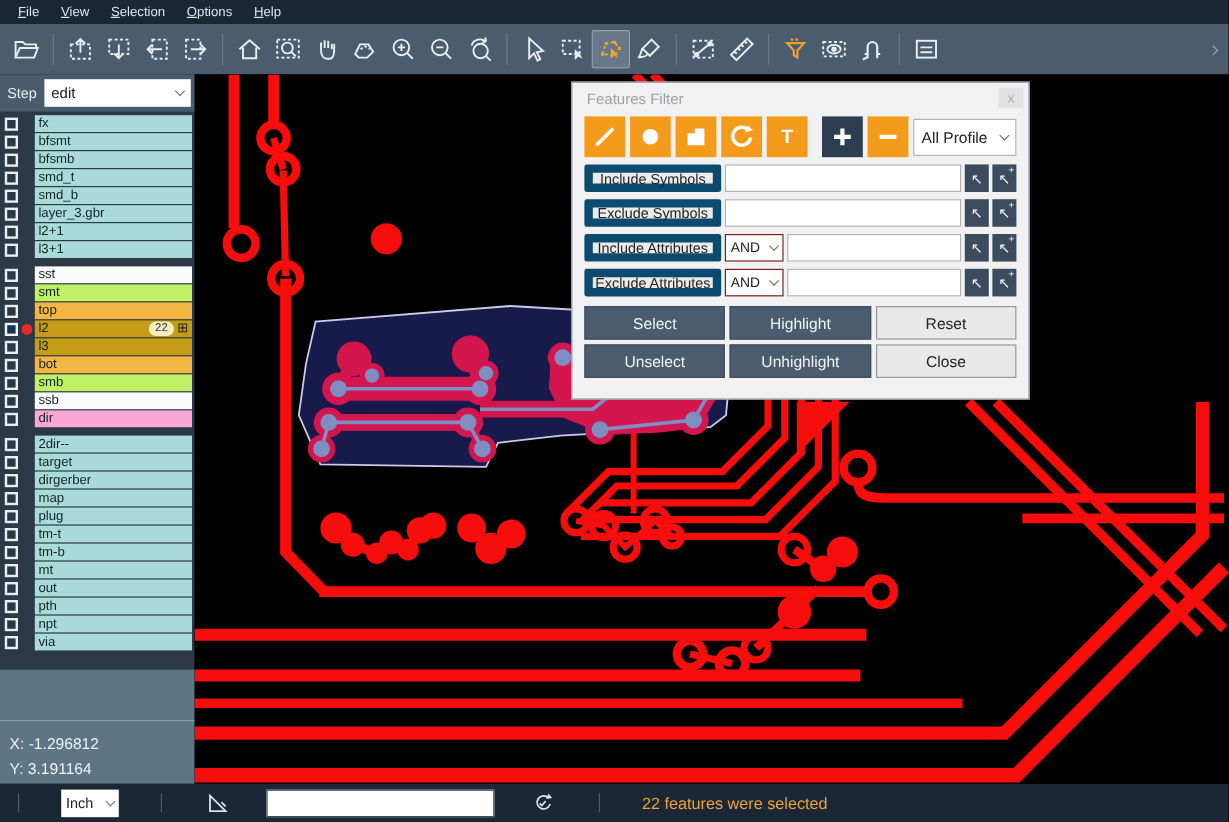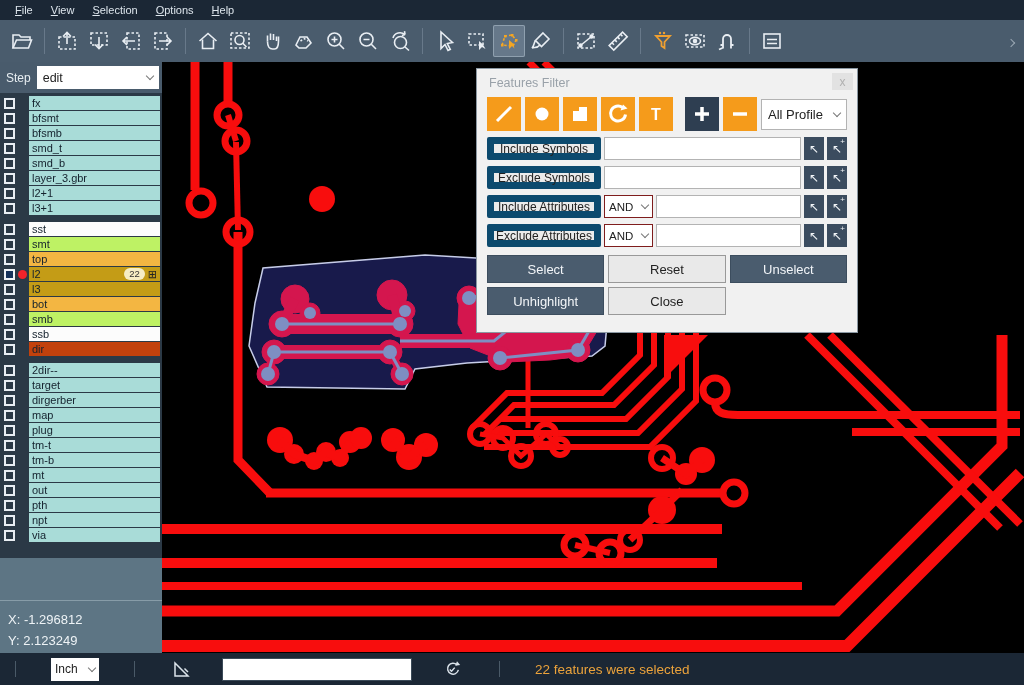--- a/index.html
+++ b/index.html
@@ -41,21 +41,21 @@
   .dot{width:9px;height:9px;border-radius:50%;background:#f3232a;}
   .lbar{flex:1;height:14px;margin-right:2px;display:flex;align-items:center;padding:0 3px;}
   .lname{flex:1;font-size:11px;line-height:14px;color:#14212d;white-space:nowrap;overflow:hidden;}
   .badge{background:#f6edc4;border-radius:7px;padding:0 5px;font-size:9.5px;color:#333;line-height:12px;margin-right:3px;}
   .gridic{font-size:11px;line-height:12px;color:#222;}
   .c-teal{background:#a9dcd8;}
   .c-white{background:#fcfcfc;}
   .c-green{background:#bef264;}
   .c-amber{background:#f3b642;}
   .c-gold{background:#c49c16;}
-  .c-gray{background:#c2410c;}
+  .c-gray{background:#f9a8d4;}
   .coords{position:absolute;left:0;bottom:0;width:162px;height:95px;background:#5d7584;}
   .cdiv{height:1px;background:#879ca8;margin:42px 0 8px 0;}
   .cline{color:#eef3f6;font-size:13px;padding-left:8px;line-height:21px;}
 
   
   .dialog{position:absolute;left:476px;top:6px;width:382px;height:265px;background:#f1f1f1;border:1px solid #8a97a2;}
   .dtitle{height:24px;display:flex;align-items:center;padding:4px 18px 0 12px;font-size:12.5px;color:#99a1a9;}
   .dclose{position:absolute;top:4px;right:4px;width:21px;height:17px;background:#e2e2e2;color:#b0b0b0;font-size:12px;display:flex;align-items:center;justify-content:center;}
   .dtools{display:flex;align-items:center;padding:4px 10px 6px 10px;}
   .obtn{width:34px;height:34px;background:#f59b1b;display:flex;align-items:center;justify-content:center;margin-right:4px;flex:0 0 auto;}
@@ -611,21 +611,21 @@
               <span class="dotc"></span>
               <span class="lbar c-teal">
                 <span class="lname">via</span>
               </span>
             </div>
           </div>
         </div>
       <div class="coords">
         <div class="cdiv"></div>
         <div class="cline">X: -1.296812</div>
-        <div class="cline">Y: 2.123249</div>
+        <div class="cline">Y: 3.191164</div>
       </div>
     </div>
 
     <div class="dialog">
       <div class="dtitle">Features Filter</div>
       <div class="dclose">x</div>
 
       <div class="dtools">
         <span class="obtn">
             <svg width="22" height="22" viewBox="0 0 22 22">
@@ -697,20 +697,21 @@
           <span class="sv">AND</span>
           <span class="chev"></span>
         </span>
         <input class="finput" value="" style="">
         <span class="abtn">↖</span>
         <span class="abtn">↖<span class="plus">+</span></span>
       </div>
 
       <div class="dactions">
         <span class="dbtn darkb">Select</span>
+        <span class="dbtn darkb">Highlight</span>
         <span class="dbtn lightb">Reset</span>
         <span class="dbtn darkb">Unselect</span>
         <span class="dbtn darkb">Unhighlight</span>
         <span class="dbtn lightb">Close</span>
       </div>
     </div>
   </div>
 
   <div class="statusbar">
     <span class="ssep"></span>

